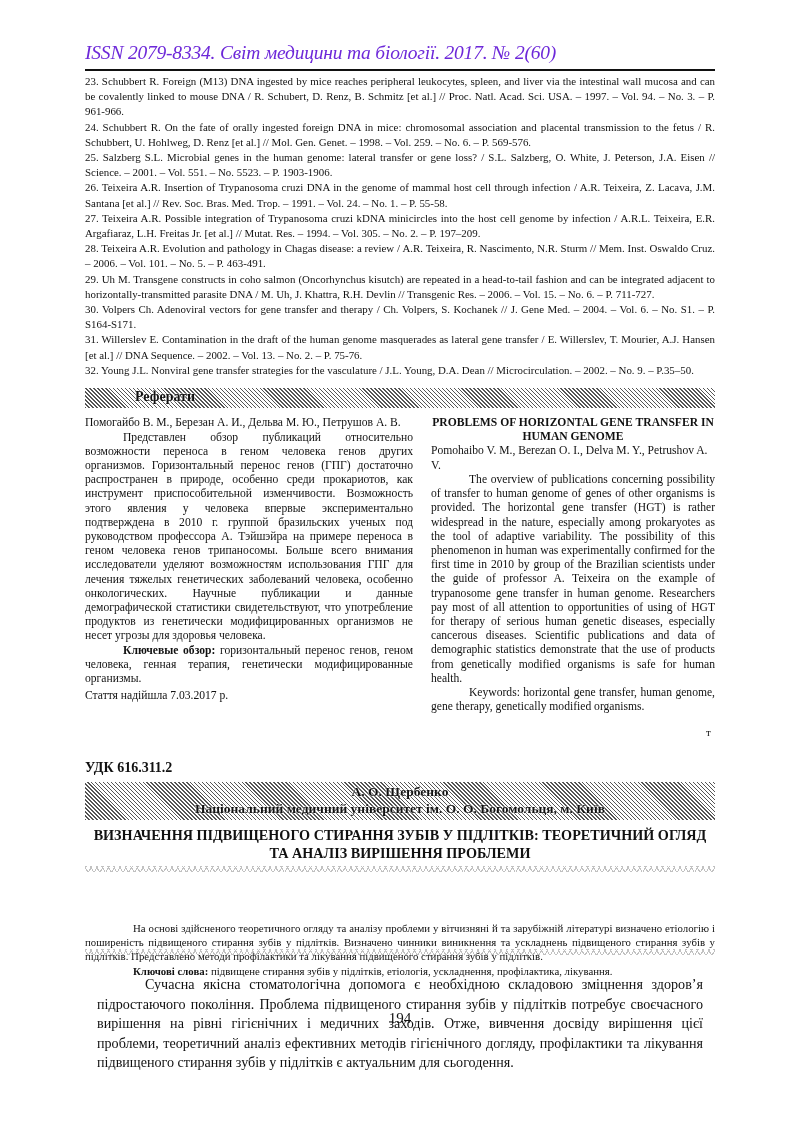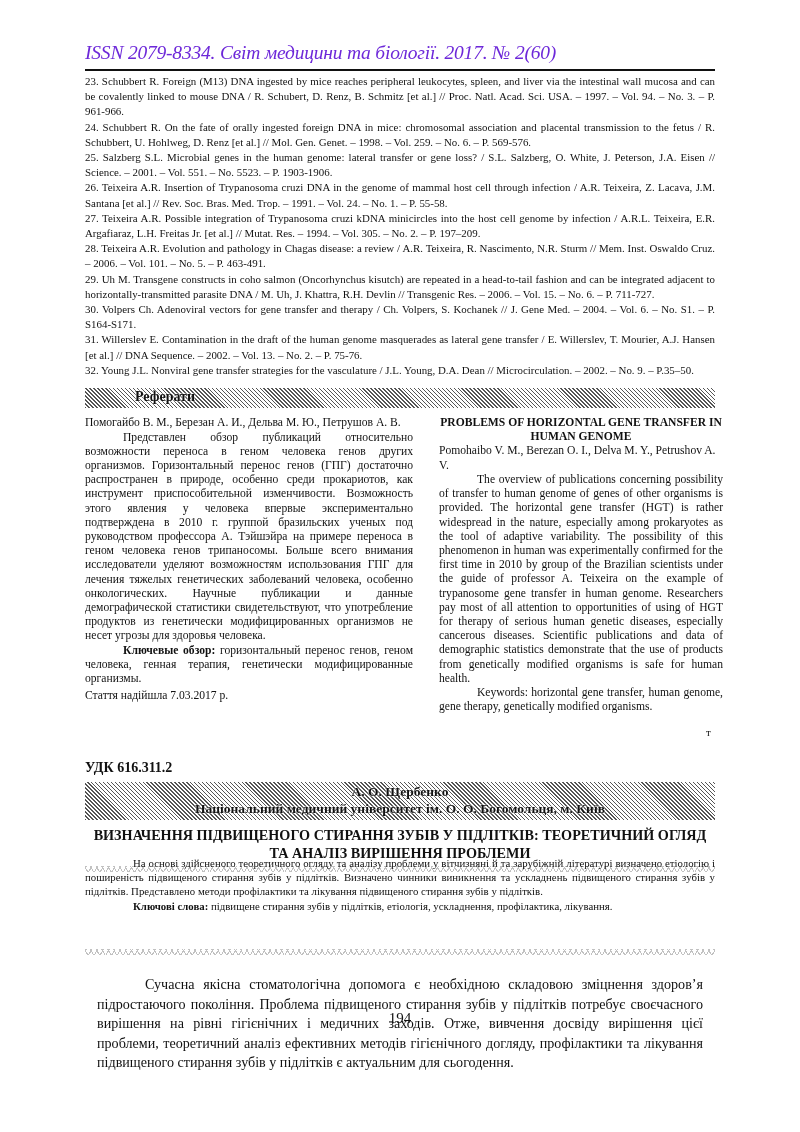--- a/index.html
+++ b/index.html
@@ -41,21 +41,21 @@
     .section-bar span {
       position: absolute; left: 50px; top: 1px; font-weight: bold; font-size: 14px;
       background: transparent; color: #111; text-shadow: 0 0 2px #fff, 0 0 2px #fff;
     }
 
     .abs-col {
       position: absolute; top: 416px; width: 300px;
       font-size: 11.6px; line-height: 14.2px; text-align: justify;
     }
     .abs-col.left { left: 0; width: 328px; }
-    .abs-col.right { left: 346px; width: 284px; margin-left: 8px; }
+    .abs-col.right { left: 346px; width: 284px; }
     .abs-col .title { font-weight: bold; text-align: center; font-size: 11.6px; line-height: 14px; }
     .abs-col .authors { font-weight: normal; text-align: left; line-height: 14.5px; }
     .abs-col p { margin: 0; text-indent: 38px; }
     .abs-col .kw b { font-weight: bold; }
     .received { text-align: left; margin-top: 3px; }
     .stray-t { position: absolute; left: 621px; top: 726px; font-size: 11px; }
 
     .udk {
       position: absolute; left: 0; top: 760px; font-weight: bold; font-size: 14px;
     }
@@ -68,21 +68,21 @@
     }
     .author-bar .a1 { top: 2px; }
     .author-bar .a2 { top: 19px; }
 
     .main-title {
       position: absolute; left: 0; top: 826px; width: 630px; text-align: center;
       font-weight: bold; font-size: 14.2px; line-height: 18px;
     }
     .wavy-top { position: absolute; left: 0; top: 866px; width: 630px; }
     .summary {
-      position: absolute; left: 0; top: 856px; width: 630px;
+      position: absolute; left: 0; top: 921px; width: 630px;
       font-size: 10.8px; line-height: 14px; text-align: justify;
     }
     .summary p { margin: 0; text-indent: 48px; }
     .summary .kw { text-indent: 48px; margin-top: 1px; }
     .wavy-bottom { position: absolute; left: 0; top: 949px; width: 630px; }
 
     .body-text {
       position: absolute; left: 0; top: 963px; width: 630px;
       font-size: 14.1px; line-height: 19.5px; text-align: justify;
     }

